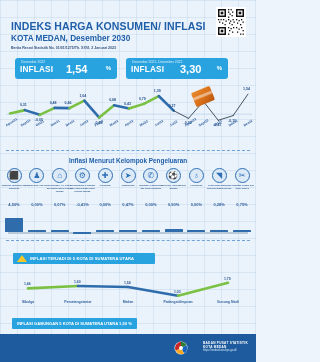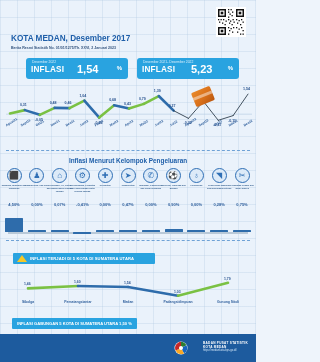--- a/index.html
+++ b/index.html
@@ -37,21 +37,21 @@
     color: #35557f; font-size: 3.6px; font-weight: bold;
     white-space: nowrap;
   }
   .qr {
     position: absolute; right: 10px; top: 7px;
     width: 30px; height: 30px; background: #ffffff; padding: 1px;
   }
   .qr svg { display: block; }
 
   
-  .stats { position: absolute; left: 15px; top: 58px; width: 219px; height: 24px; text-align: right; }
+  .stats { position: absolute; left: 4px; top: 58px; width: 219px; height: 24px; text-align: right; }
   .stat-box {
     position: absolute; top: 0; height: 21px;
     background: #29a3e0; border-radius: 3px;
     color: #ffffff;
   }
   .stat-box.a { left: 11px; width: 102px; }
   .stat-box.b { left: 122px; width: 102px; }
   .stat-period {
     position: absolute; left: 6px; top: 1.5px;
     font-size: 3.4px; color: #d8eefb; white-space: nowrap;
@@ -187,21 +187,22 @@
   .foot-l1 { font-size: 3.1px; color: #ffffff; font-weight: bold; letter-spacing: .3px; }
   .foot-l2 { font-size: 3.1px; color: #ffffff; font-weight: bold; letter-spacing: .3px; }
   .foot-l3 { font-size: 2.7px; color: #cfe4f6; }
 </style>
 </head>
 <body>
 
 <div class="page">
 
   <div class="header">
-    <div class="subtitle">KOTA MEDAN, Desember 2017</div>
+    <div class="title-2">INDEKS HARGA KONSUMEN/ INFLASI</div>
+    <div class="subtitle">KOTA MEDAN, Desember 2030</div>
     <div class="brs-line">Berita Resmi Statistik No. 01/01/1275/Th. XXVI, 2 Januari 2023</div>
     <div class="qr">
       <svg width="28" height="28" viewBox="0 0 28 28">
         <rect width="28" height="28" fill="#fff"></rect>
         <g fill="#111">
           <rect x="1" y="1" width="8" height="8"></rect>
             <rect x="2.5" y="2.5" width="5" height="5" fill="#fff"></rect>
             <rect x="3.7" y="3.7" width="2.6" height="2.6"></rect>
           <rect x="19" y="1" width="8" height="8"></rect>
             <rect x="20.5" y="2.5" width="5" height="5" fill="#fff"></rect>
@@ -256,21 +257,21 @@
   <div class="stats">
     <div class="stat-box a">
       <span class="stat-period">Desember 2022</span>
       <span class="stat-word">INFLASI</span>
       <span class="stat-val">1,54</span>
       <span class="stat-pct">%</span>
     </div>
     <div class="stat-box b">
       <span class="stat-period">Desember 2021- Desember 2022</span>
       <span class="stat-word">INFLASI</span>
-      <span class="stat-val">5,23</span>
+      <span class="stat-val">3,30</span>
       <span class="stat-pct">%</span>
     </div>
   </div>
 
   <div class="ts-wrap">
     <svg class="ts-svg" id="ts-svg" width="256" height="48">
         <line x1="6" y1="28.17391304347826" x2="252" y2="28.17391304347826" stroke="#b9cfe4" stroke-width="0.7"></line>
         <line x1="10" y1="27.52173913043478" x2="24.875" y2="24.130434782608695" stroke="#7ac143" stroke-width="2.6" stroke-linecap="round"></line>
         <line x1="24.875" y1="24.130434782608695" x2="39.75" y2="28.826086956521742" stroke="#2e6cab" stroke-width="2.6" stroke-linecap="round"></line>
         <line x1="39.75" y1="28.826086956521742" x2="54.625" y2="21.913043478260867" stroke="#7ac143" stroke-width="2.6" stroke-linecap="round"></line>

